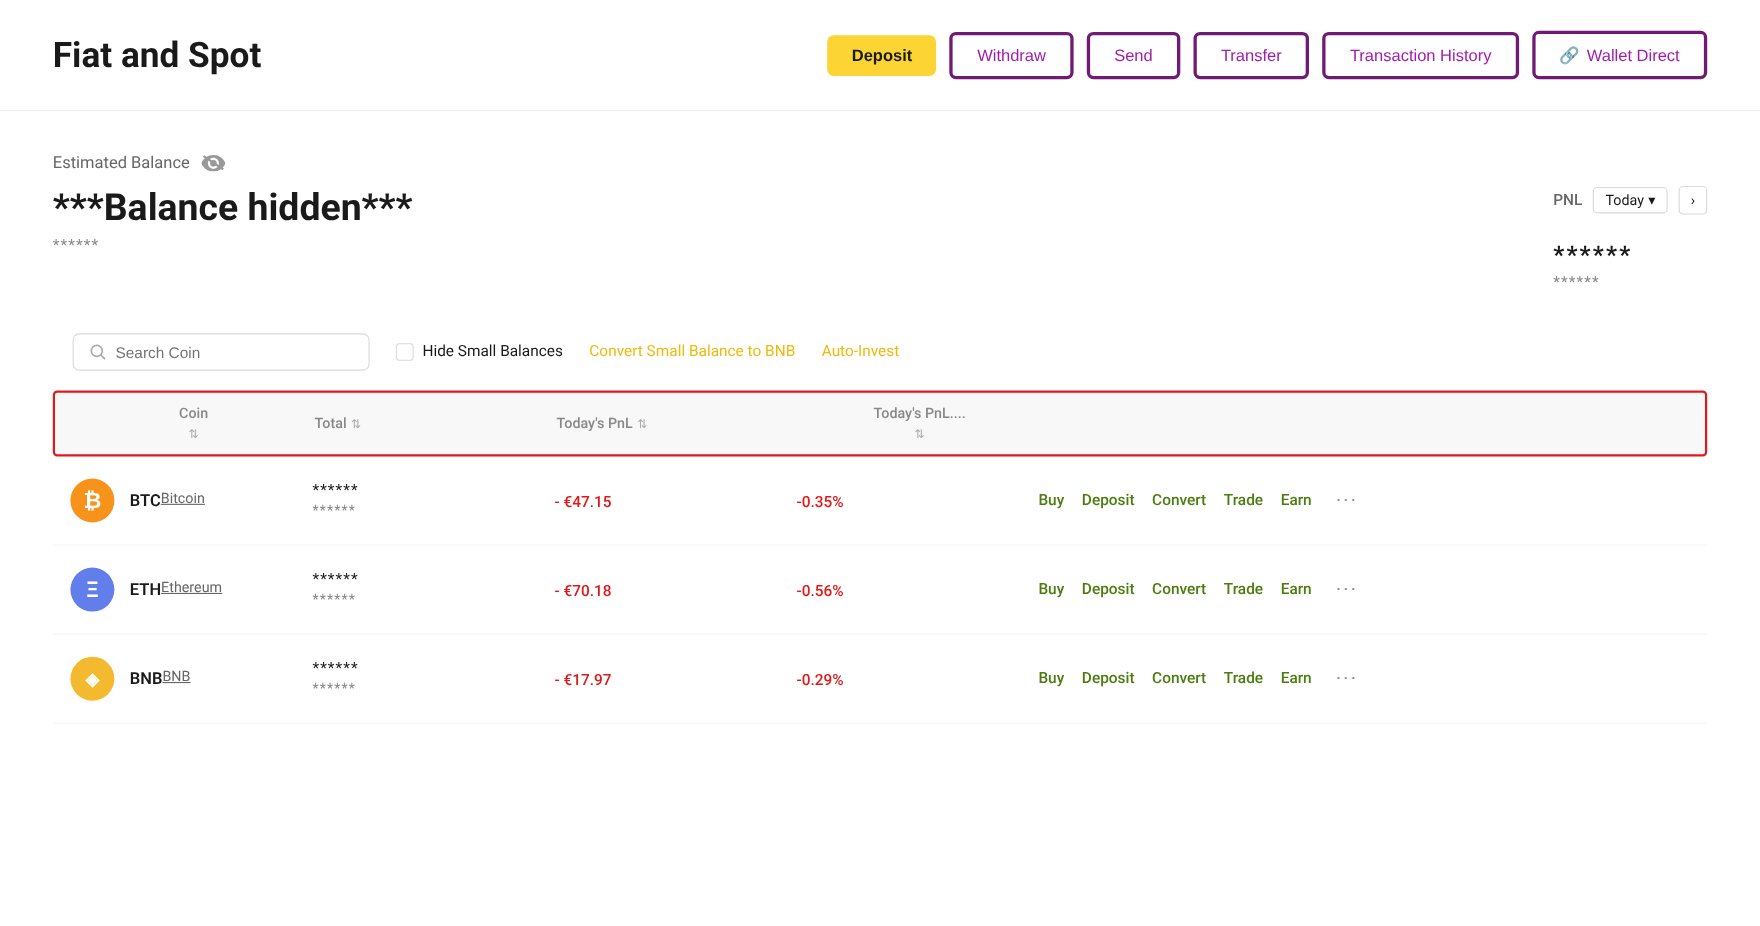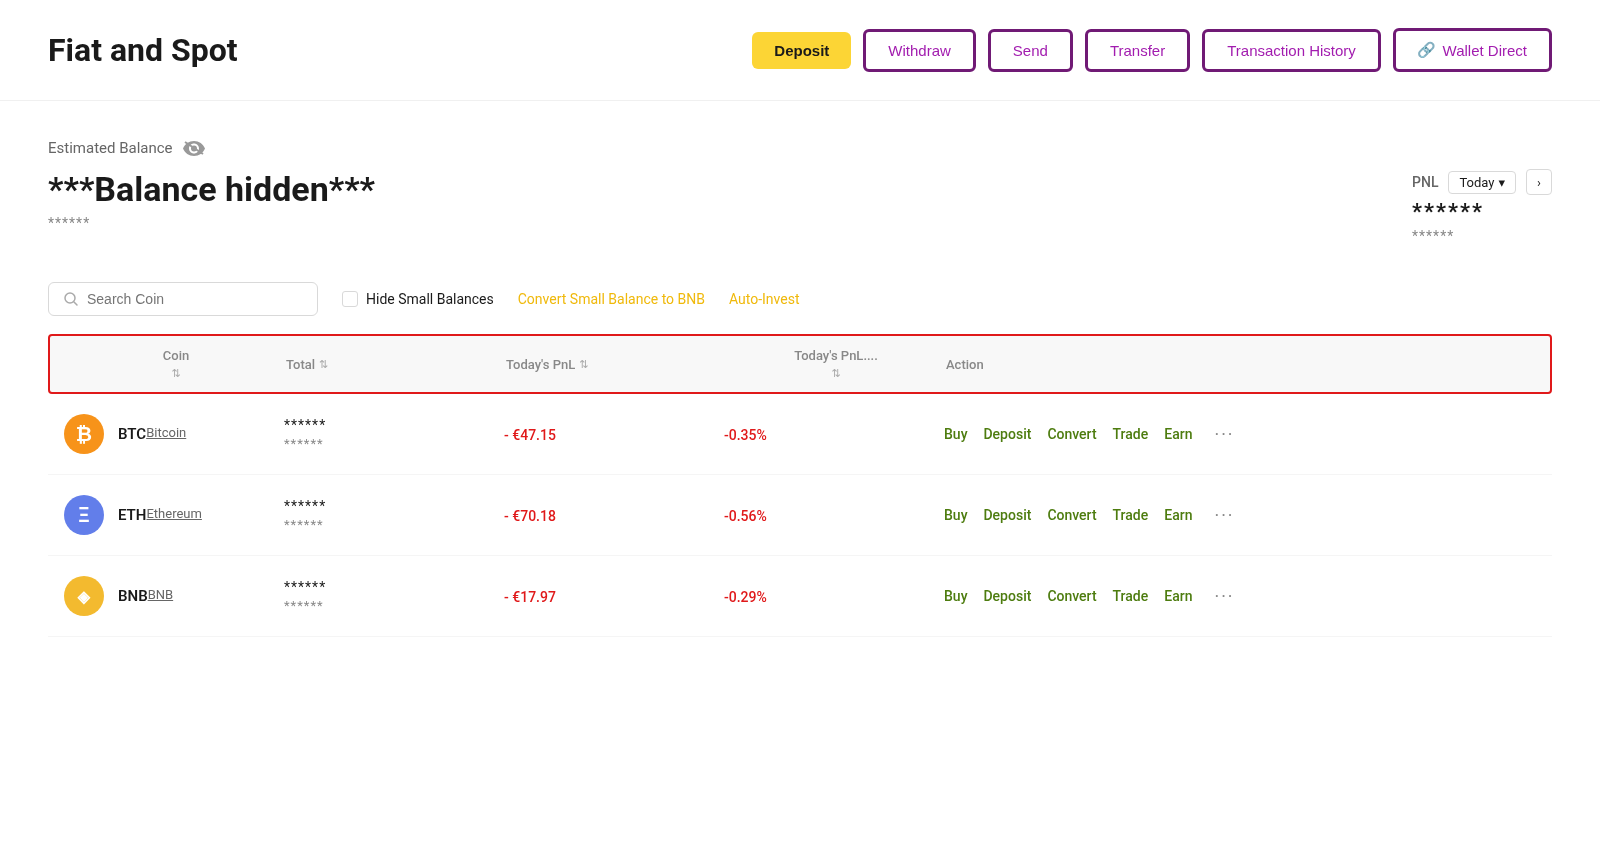--- a/index.html
+++ b/index.html
@@ -96,21 +96,21 @@
     }
     .balance-right {
       display: flex;
       flex-direction: column;
       padding-top: 0;
     }
     .pnl-row {
       display: flex;
       align-items: center;
       gap: 10px;
-      margin-bottom: 4px;
+      margin-bottom: 25px;
     }
     .pnl-label {
       font-size: 14px;
       color: #666;
       font-weight: 500;
     }
     .pnl-dropdown {
       display: flex;
       align-items: center;
       gap: 4px;
@@ -155,20 +155,21 @@
     }
     .search-wrapper {
       display: flex;
       align-items: center;
       border: 1px solid #d9d9d9;
       border-radius: 6px;
       padding: 8px 14px;
       width: 270px;
       gap: 8px;
       background: #fff;
+      margin-left: 18px;
     }
     .search-icon-svg {
       color: #aaa;
       flex-shrink: 0;
     }
     .search-input {
       border: none;
       outline: none;
       font-size: 14px;
       color: #888;
@@ -361,23 +362,20 @@
         <span class="sort-icon">⇅</span>
       </div>
       <div class="th th-pnl">
         <span>Today's PnL</span>
         <span class="sort-icon">⇅</span>
       </div>
       <div class="th th-pnl2">
         <span>Today's PnL....</span>
         <span class="sort-icon">⇅</span>
       </div>
-      <div class="th th-action">
-        <span>Action</span>
-      </div>
     </div>
 
     <div class="table-row">
       <div class="coin-cell">
         <div class="coin-icon coin-icon-btc">₿</div>
         <div class="coin-info">
           <span class="coin-symbol">BTC</span>
           <span class="coin-name">Bitcoin</span>
         </div>
       </div>

